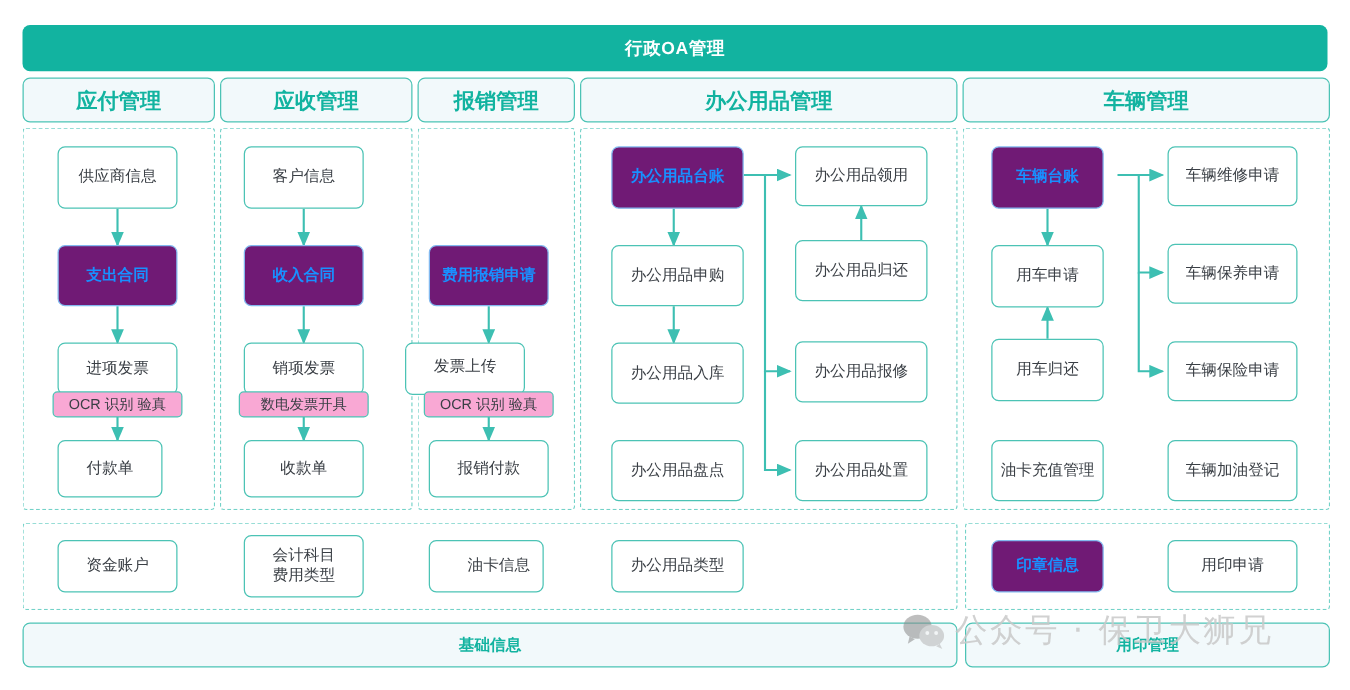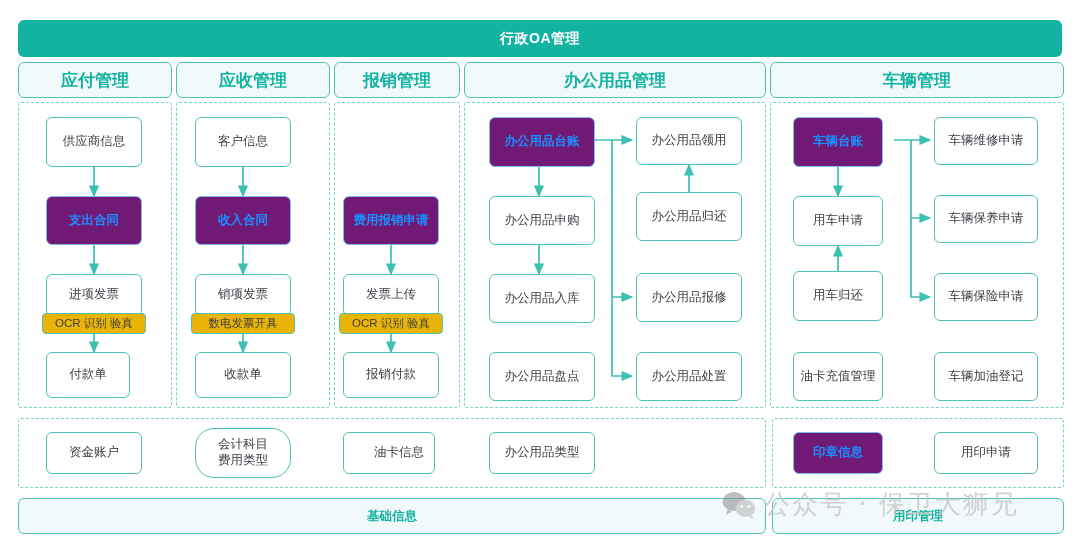--- a/index.html
+++ b/index.html
@@ -38,26 +38,26 @@
   .node{
     position:absolute;
     background:#ffffff;border:1.2px solid #4cc3b5;border-radius:6px;
     display:flex;align-items:center;justify-content:center;text-align:center;
     color:#3a3f45;font-size:12.5px;line-height:1.25;
     box-sizing:border-box;
   }
   .node.hl{
     background:#701a75;border:1.3px solid #82b9ef;color:#1890ff;font-weight:bold;
   }
-  .node.two-line{flex-direction:column;border-radius:19px;}
+  .node.two-line{flex-direction:column;}
 
   
   .sublabel{
     position:absolute;
-    background:#eab308;border:1.1px solid #4cc3b5;border-radius:4px;
+    background:#f9a8d4;border:1.1px solid #4cc3b5;border-radius:4px;
     display:flex;align-items:center;justify-content:center;
     color:#3a3f45;font-size:11.5px;box-sizing:border-box;
   }
 
   
   .bottom-bar{
     position:absolute;height:34px;
     background:#f2f9fb;border:1.3px solid #4cc3b5;border-radius:6px;
     display:flex;align-items:center;justify-content:center;
     color:#12b3a0;font-size:12.5px;font-weight:bold;
@@ -146,21 +146,21 @@
   <div class="sublabel" style="left:42px;top:313px;width:104px;height:21px;">OCR 识别 验真</div>
   <div class="node" style="left:46px;top:352px;width:84px;height:46px;">付款单</div>
 
   <div class="node" style="left:195px;top:117px;width:96px;height:50px;">客户信息</div>
   <div class="node hl" style="left:195px;top:196px;width:96px;height:49px;">收入合同</div>
   <div class="node" style="left:195px;top:274px;width:96px;height:42px;">销项发票</div>
   <div class="sublabel" style="left:191px;top:313px;width:104px;height:21px;">数电发票开具</div>
   <div class="node" style="left:195px;top:352px;width:96px;height:46px;">收款单</div>
 
   <div class="node hl" style="left:343px;top:196px;width:96px;height:49px;">费用报销申请</div>
-  <div class="node" style="left:343px;top:274px;width:96px;height:42px;">发票上传</div>
+  <div class="node" style="left:324px;top:274px;width:96px;height:42px;font-family:Liberation Mono, monospace;">发票上传</div>
   <div class="sublabel" style="left:339px;top:313px;width:104px;height:21px;">OCR 识别 验真</div>
   <div class="node" style="left:343px;top:352px;width:96px;height:46px;">报销付款</div>
 
   <div class="node hl" style="left:489px;top:117px;width:106px;height:50px;">办公用品台账</div>
   <div class="node" style="left:489px;top:196px;width:106px;height:49px;">办公用品申购</div>
   <div class="node" style="left:489px;top:274px;width:106px;height:49px;">办公用品入库</div>
   <div class="node" style="left:489px;top:352px;width:106px;height:49px;">办公用品盘点</div>
 
   <div class="node" style="left:636px;top:117px;width:106px;height:48px;">办公用品领用</div>
   <div class="node" style="left:636px;top:192px;width:106px;height:49px;">办公用品归还</div>

